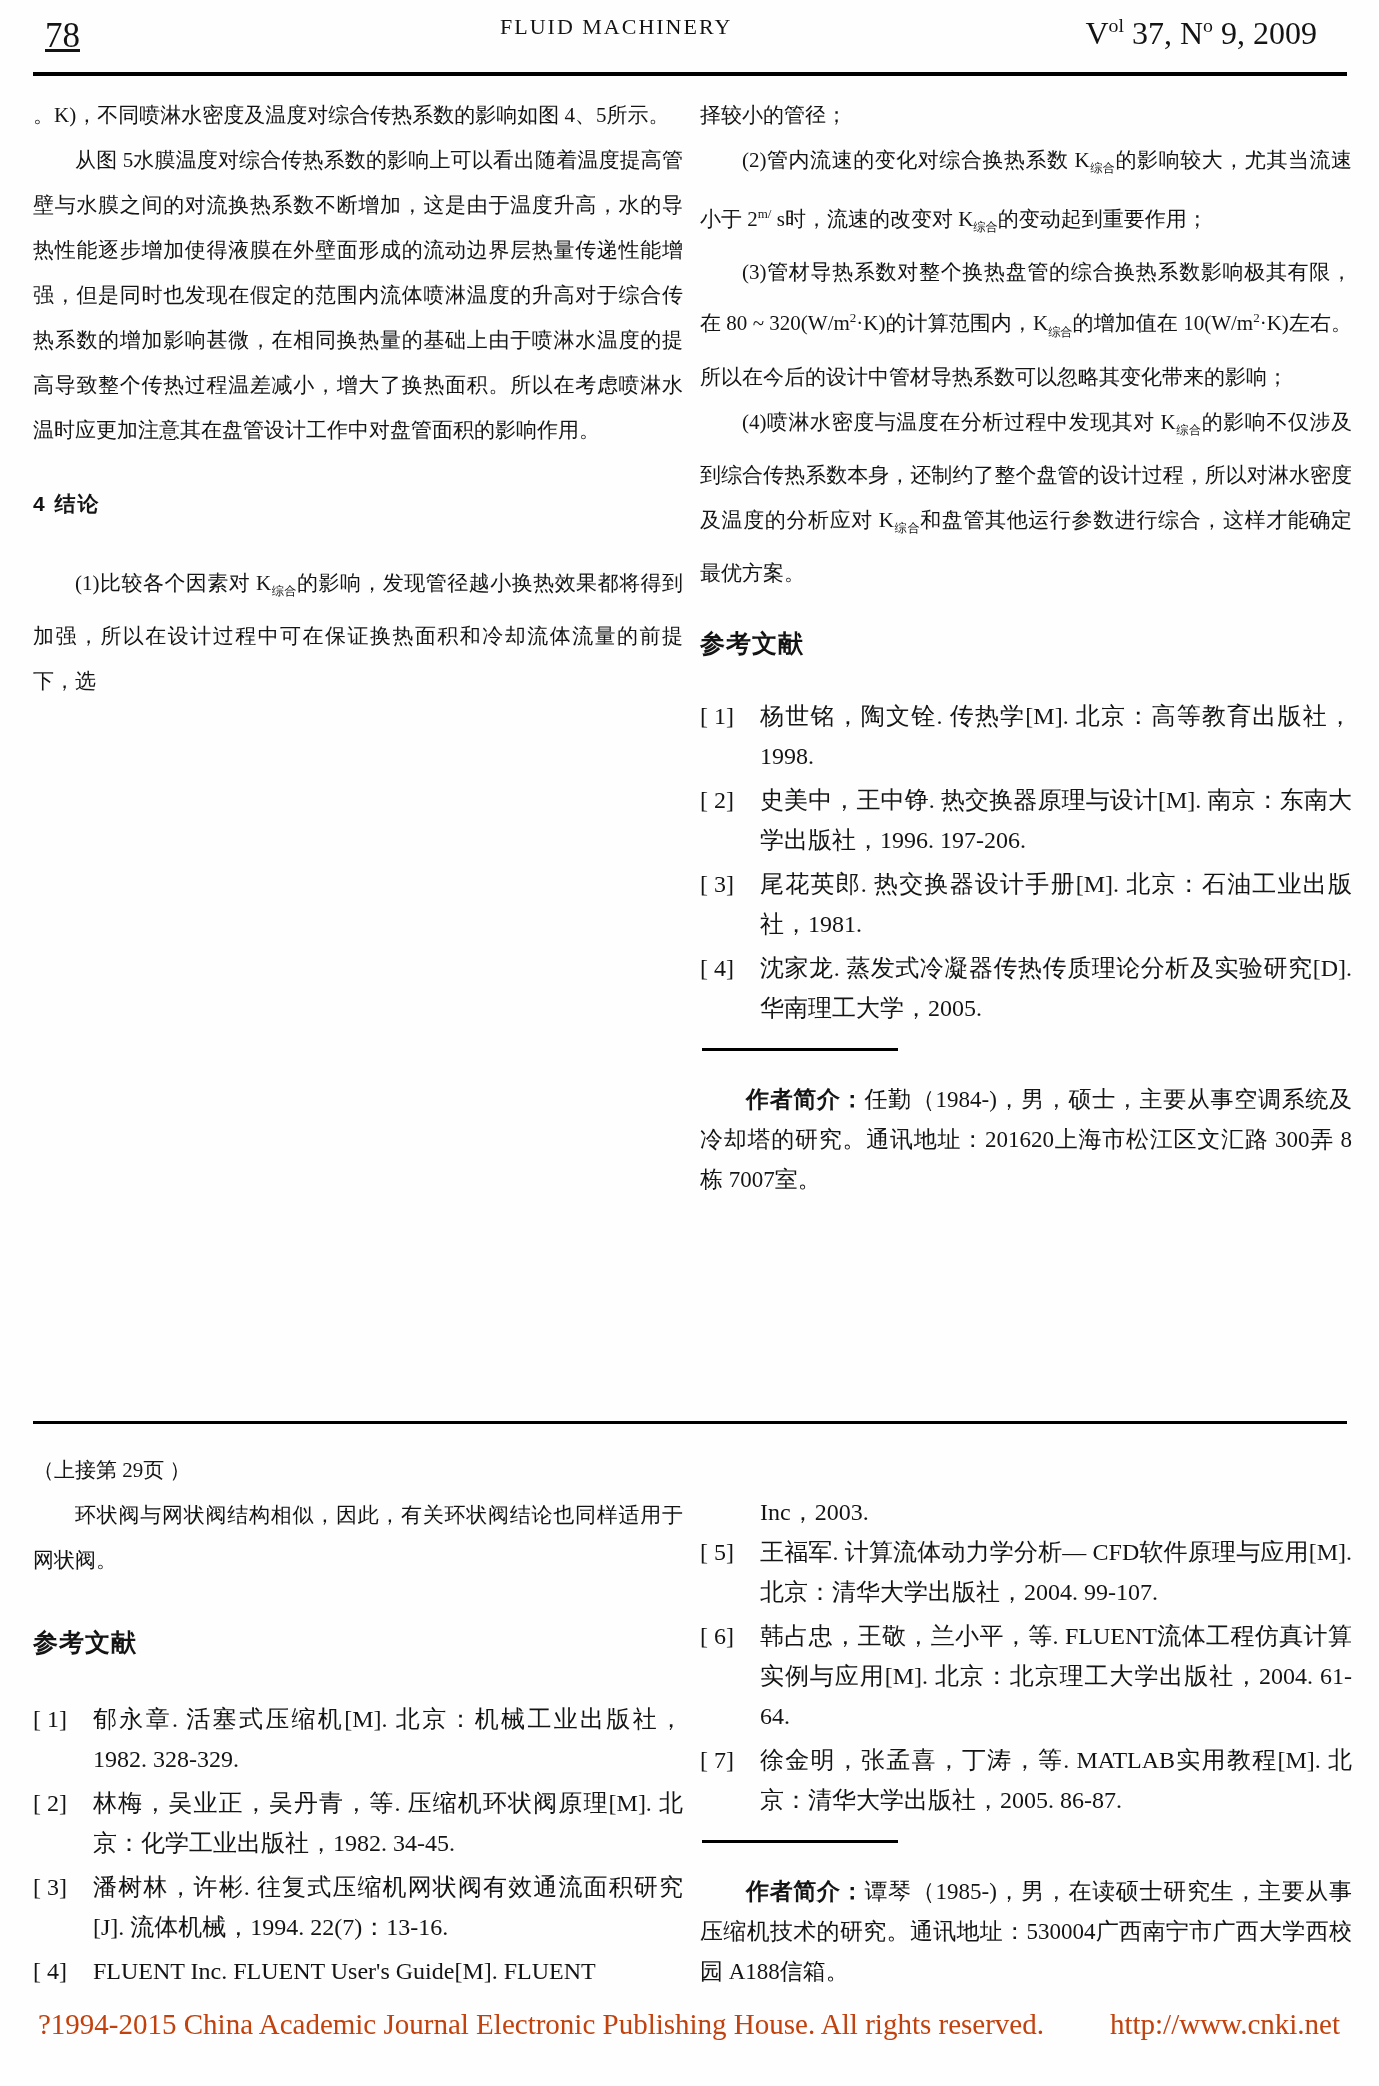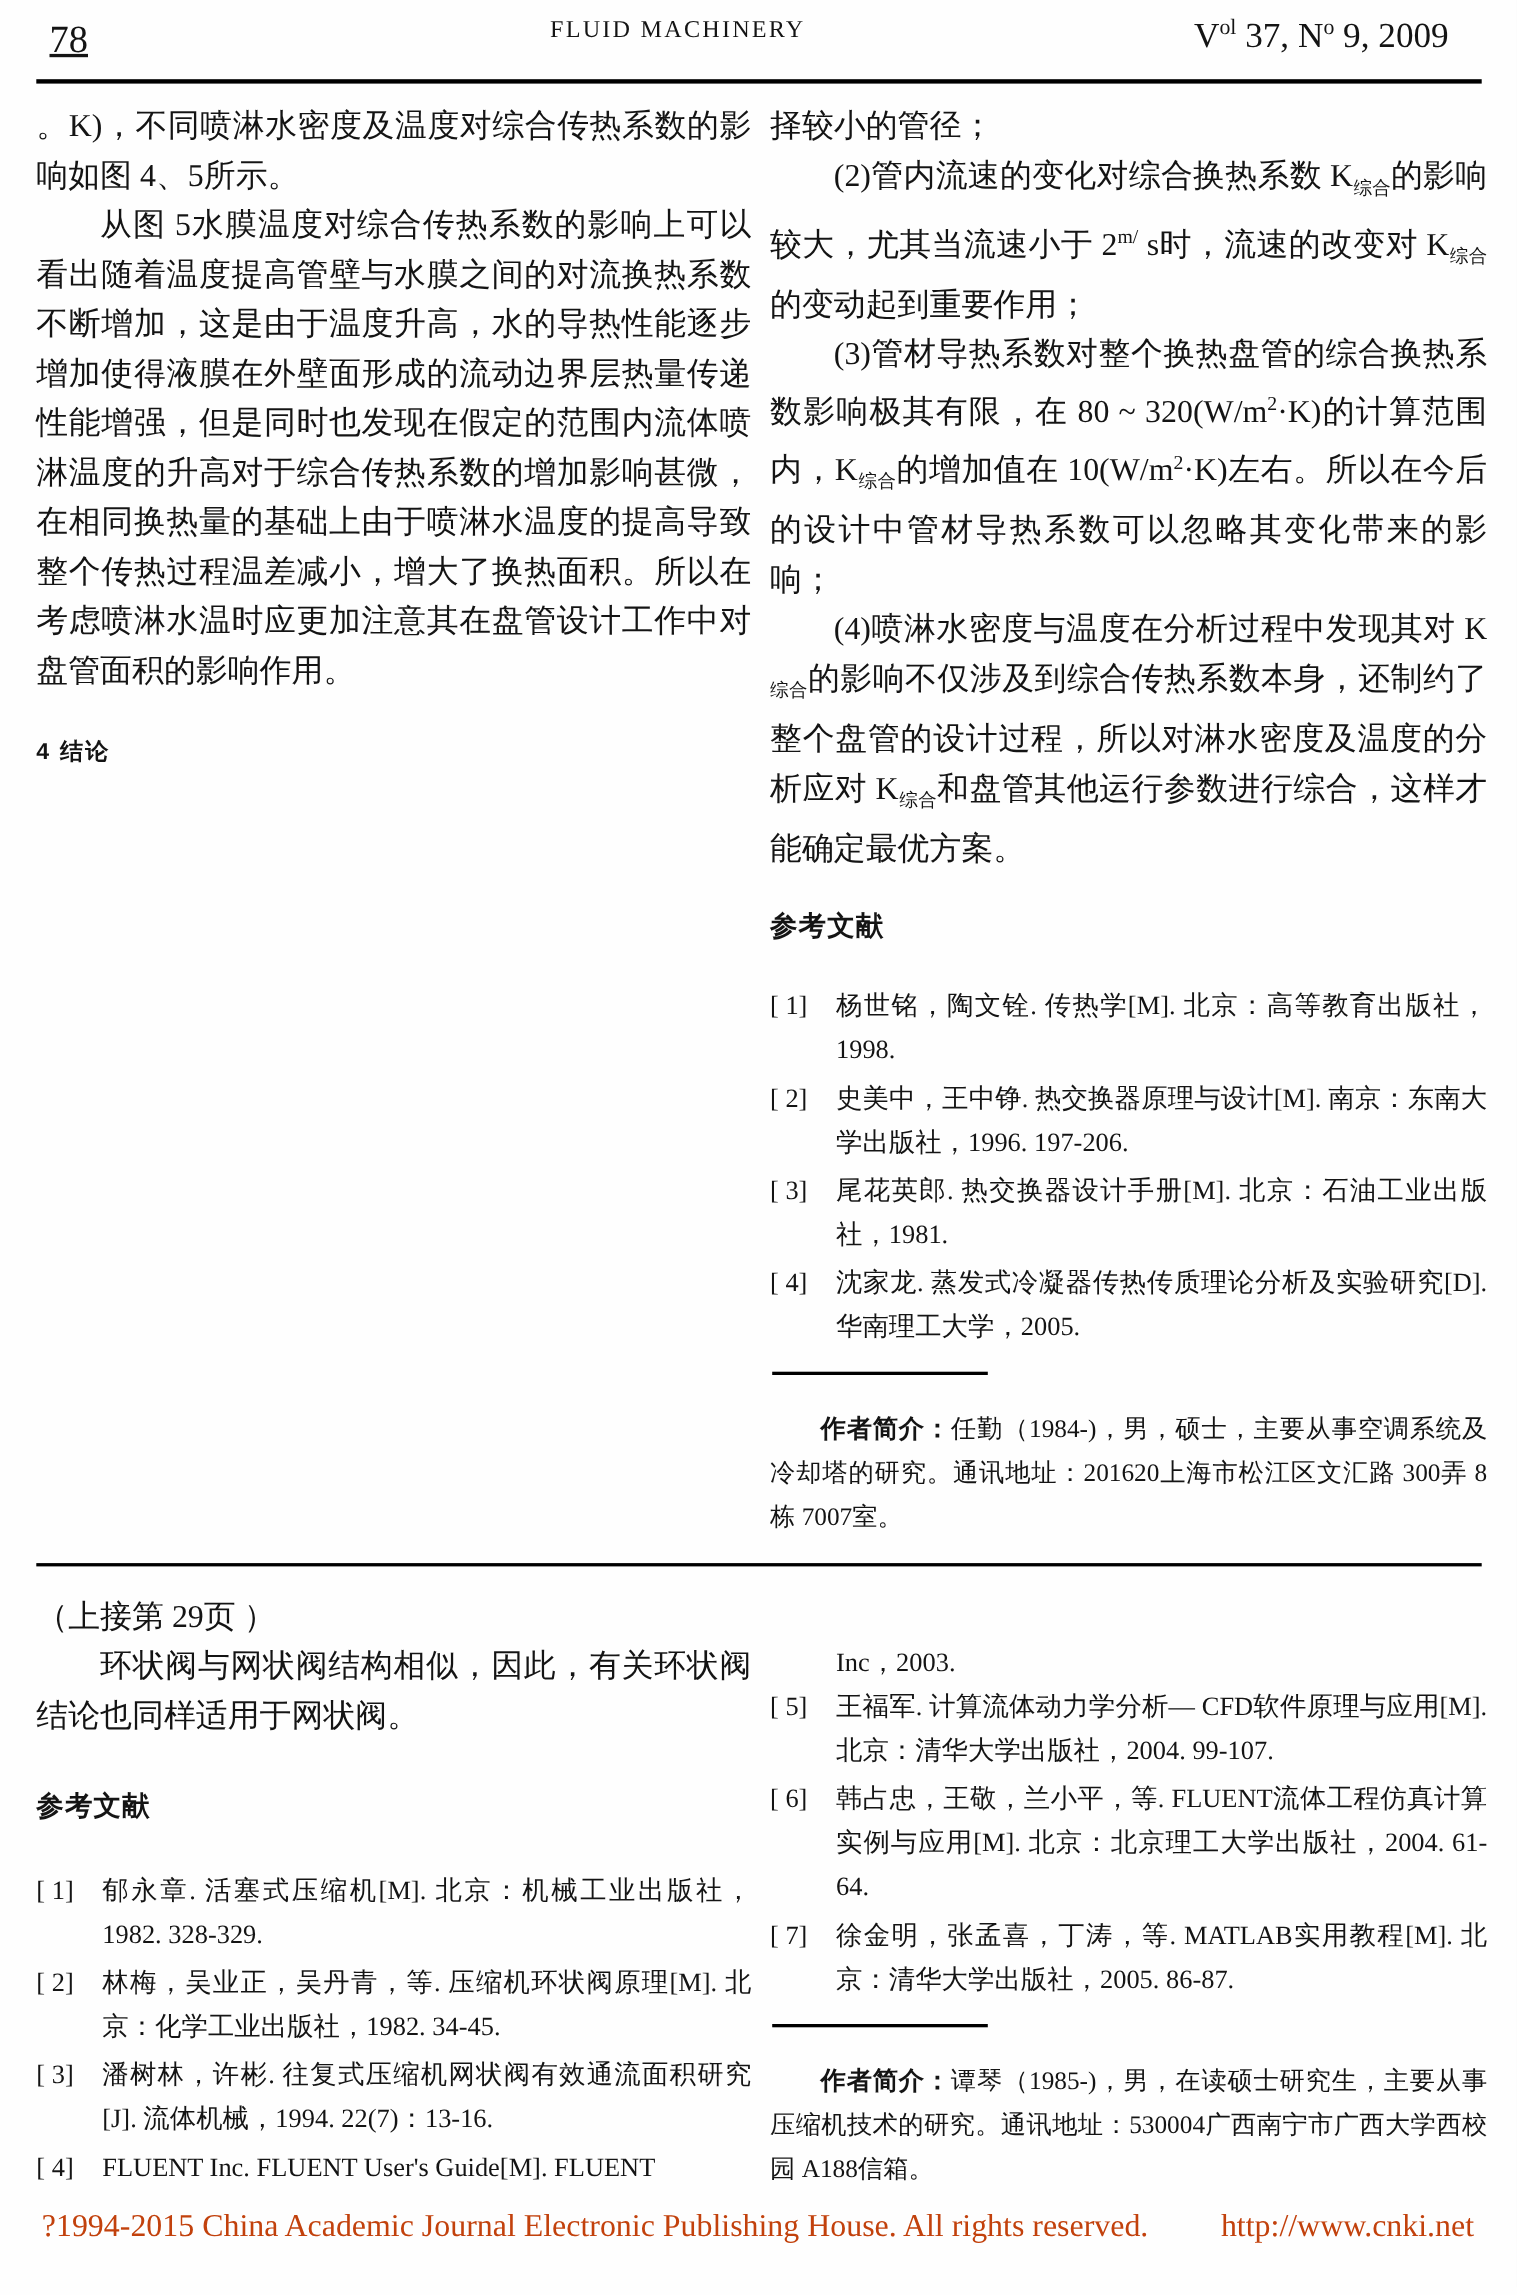--- a/index.html
+++ b/index.html
@@ -39,21 +39,21 @@
   .col{
     position:absolute;
     text-align:justify;
   }
   .col-upper-left {left:33px;  top:93px;  width:650px;}
   .col-upper-right{left:700px; top:93px;  width:652px;}
   .col-lower-left {left:33px;  top:1448px;width:650px;}
   .col-lower-right{left:700px; top:1492px;width:652px;}
 
   .body-text{
-    font-size:29px;
+    font-size:21px;
     line-height:45px;
     margin:0;
     text-indent:2em;
   }
   .noindent{text-indent:0;}
   .body-text sub{font-size:0.58em;margin-top:23px;}
   .body-text sup{font-size:0.62em;}
 
   .section-heading{
     font-family:"Liberation Sans","DejaVu Sans",sans-serif;
@@ -124,20 +124,21 @@
 
   <div class="page-number">78</div>
   <div class="journal-title">FLUID MACHINERY</div>
   <div class="issue-info"><span>V</span><sup>ol</sup><span> 37, </span><span>N</span><sup>o</sup><span> 9, 2009</span></div>
   <div class="header-rule"></div>
 
   <div class="col col-upper-left">
     <p class="body-text noindent">。K)，不同喷淋水密度及温度对综合传热系数的影响如图 4、5所示。</p>
     <p class="body-text">从图 5水膜温度对综合传热系数的影响上可以看出随着温度提高管壁与水膜之间的对流换热系数不断增加，这是由于温度升高，水的导热性能逐步增加使得液膜在外壁面形成的流动边界层热量传递性能增强，但是同时也发现在假定的范围内流体喷淋温度的升高对于综合传热系数的增加影响甚微，在相同换热量的基础上由于喷淋水温度的提高导致整个传热过程温差减小，增大了换热面积。所以在考虑喷淋水温时应更加注意其在盘管设计工作中对盘管面积的影响作用。</p>
     <p class="body-text section-heading">4  结论</p>
+    <p class="body-text"><span>(1)比较各个因素对 K</span><sub>综合</sub><span>的影响，发现管径越小换热效果都将得到加强，所以在设计过程中可在保证换热面积和冷却流体流量的前提下，选</span></p>
   </div>
 
   <div class="col col-upper-right">
     <p class="body-text noindent">择较小的管径；</p>
     <p class="body-text"><span>(2)管内流速的变化对综合换热系数 K</span><sub>综合</sub><span>的影响较大，尤其当流速小于 2</span><sup>m/</sup><span> s时，流速的改变对 K</span><sub>综合</sub><span>的变动起到重要作用；</span></p>
     <p class="body-text"><span>(3)管材导热系数对整个换热盘管的综合换热系数影响极其有限，在 80 ~ 320(W/m</span><sup>2</sup><span>·K)的计算范围内，K</span><sub>综合</sub><span>的增加值在 10(W/m</span><sup>2</sup><span>·K)左右。所以在今后的设计中管材导热系数可以忽略其变化带来的影响；</span></p>
     <p class="body-text"><span>(4)喷淋水密度与温度在分析过程中发现其对 K</span><sub>综合</sub><span>的影响不仅涉及到综合传热系数本身，还制约了整个盘管的设计过程，所以对淋水密度及温度的分析应对 K</span><sub>综合</sub><span>和盘管其他运行参数进行综合，这样才能确定最优方案。</span></p>
     <p class="refs-heading">参考文献</p>
 
     <div class="ref">

